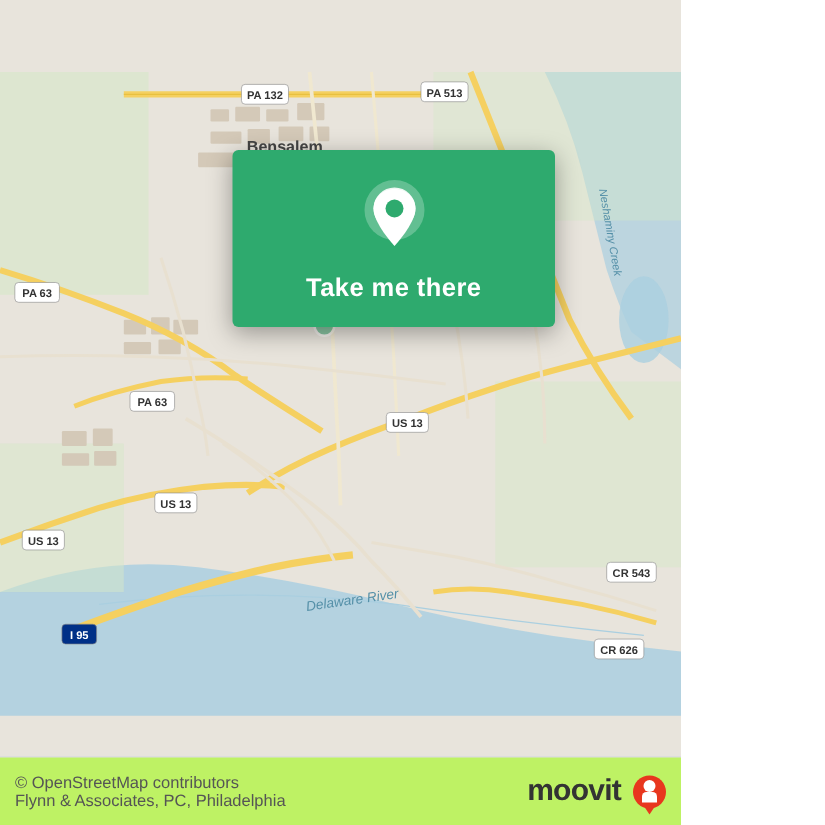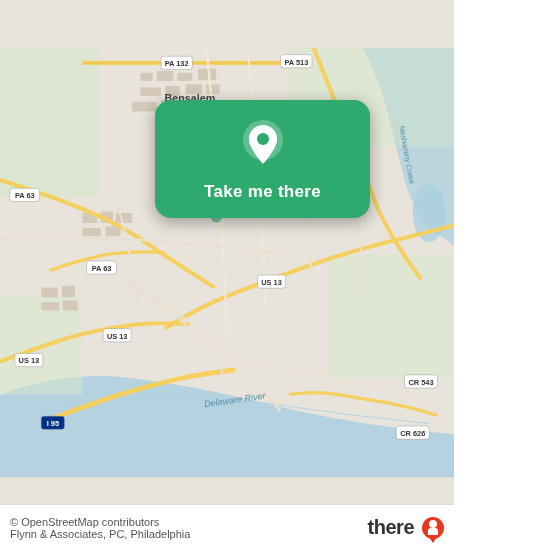--- a/index.html
+++ b/index.html
@@ -35,21 +35,21 @@
       height: 100%;
     }
 
     
     .info-card {
       position: absolute;
       top: 100px;
       left: 155px;
       width: 215px;
       background-color: #2eaa6e;
-      border-radius: 16px;
+      border-radius: 4px;
       display: flex;
       flex-direction: column;
       align-items: center;
       padding: 18px 16px 16px;
       box-shadow: 0 4px 16px rgba(0,0,0,0.35);
       z-index: 10;
     }
 
     .pin-icon {
       width: 52px;
@@ -67,21 +67,21 @@
       letter-spacing: 0.3px;
     }
 
     
     .attribution-bar {
       position: absolute;
       bottom: 0;
       left: 0;
       right: 0;
       height: 46px;
-      background: #ffffff;
+      background: #bef264;
       display: flex;
       align-items: center;
       justify-content: space-between;
       padding: 0 10px 0 10px;
       border-top: 1px solid #ddd;
       z-index: 20;
     }
 
     .attribution-left {
       font-size: 11px;
@@ -282,21 +282,21 @@
 
     <button class="take-me-there-btn">Take me there</button>
   </div>
 
   <div class="attribution-bar">
     <div class="attribution-left">
       <div>© OpenStreetMap contributors</div>
       <div>Flynn &amp; Associates, PC, Philadelphia</div>
     </div>
     <div class="attribution-right">
-      <span class="moovit-logo">there</span>
+      <span class="moovit-logo">moovit</span>
       <div class="moovit-dot">
         <div class="moovit-person"></div>
         <div class="moovit-body"></div>
         <div class="moovit-pin"></div>
       </div>
     </div>
   </div>
 </div>
 
 </body></html>

